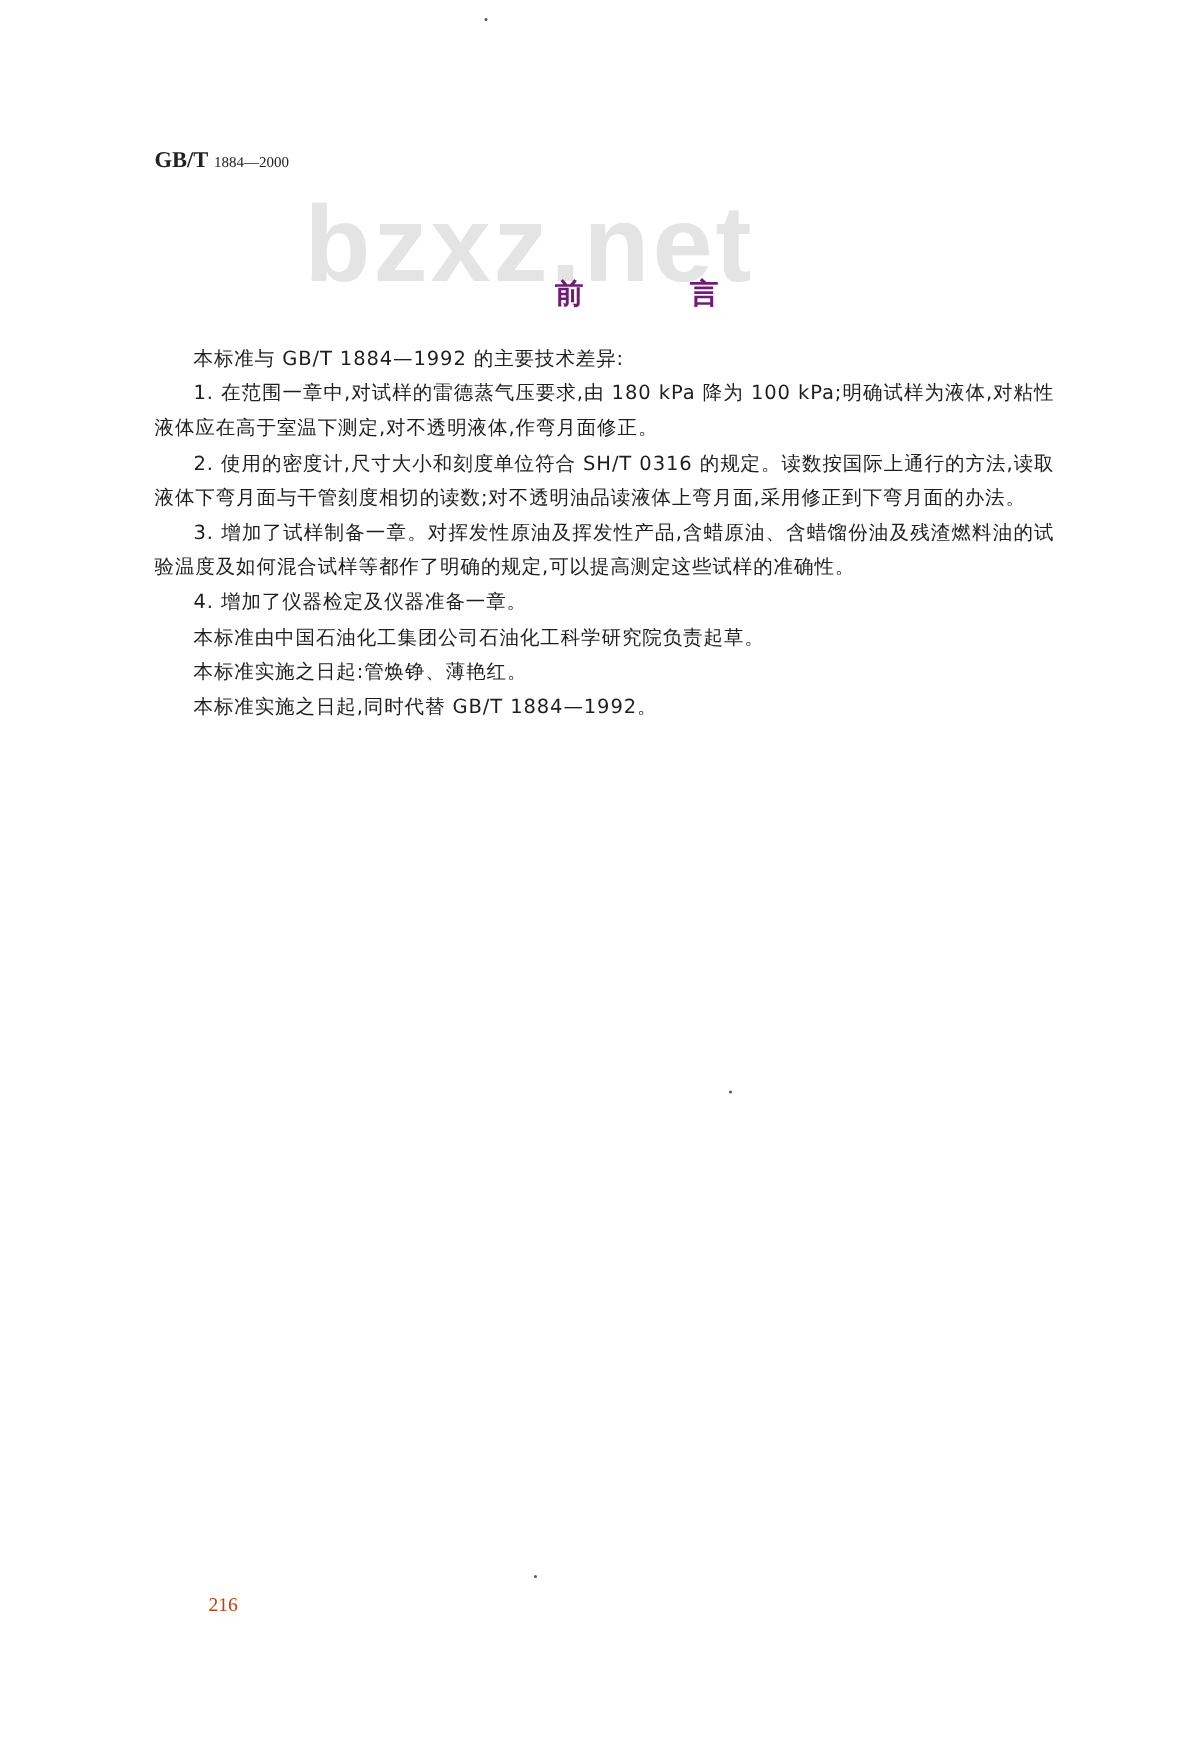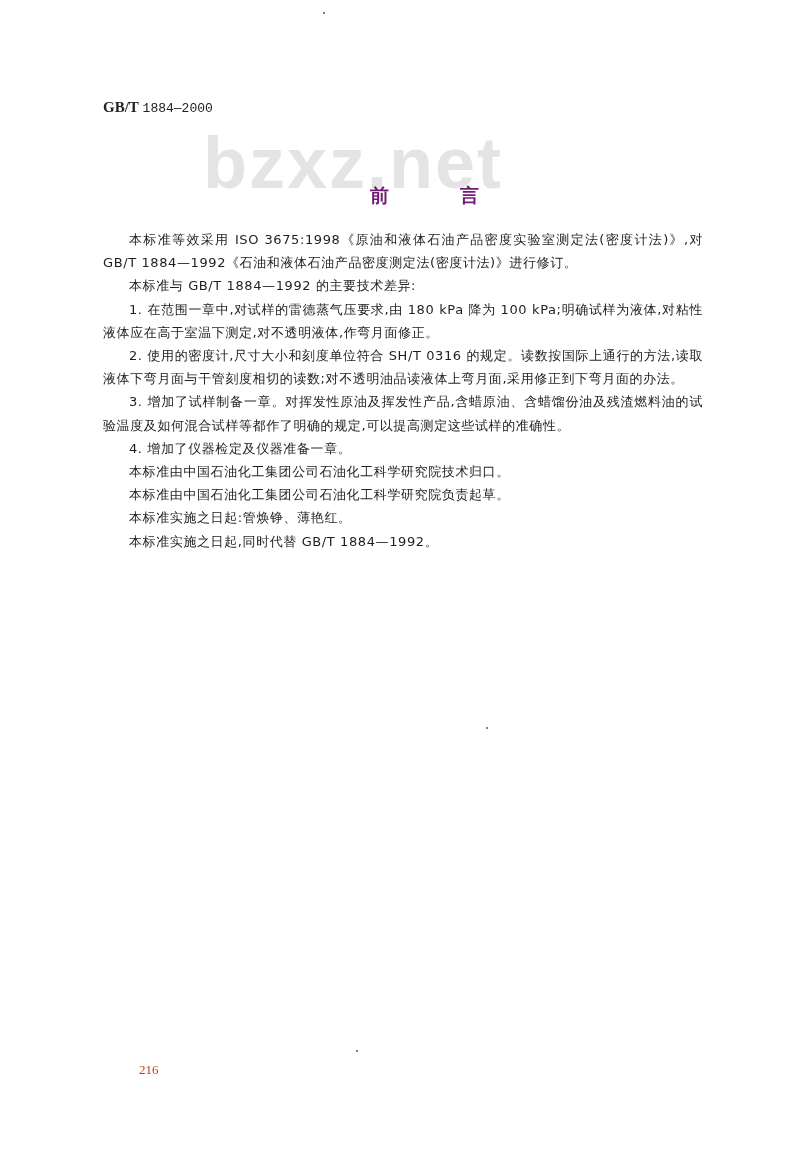--- a/index.html
+++ b/index.html
@@ -21,22 +21,22 @@
       top: 99px;
       font-size: 15px;
       font-family: "Liberation Serif", serif;
       color: #222;
       letter-spacing: 0px;
     }
     .header-code .gbt {
       font-weight: bold;
     }
     .header-code .num {
-      font-family: Liberation Mono, monospace;
-      font-size: 13px;
+      font-family: Liberation Serif, serif;
+      font-size: 10px;
     }
     .watermark {
       position: absolute;
       left: 203px;
       top: 127px;
       font-family: "Liberation Sans", sans-serif;
       font-weight: bold;
       font-size: 72px;
       color: #e4e4e4;
       letter-spacing: 2px;
@@ -96,27 +96,25 @@
   <span class="num">1884—2000</span>
 </div>
 
 <div class="watermark">bzxz.net</div>
 
 <div class="title">
   <span class="ch1">前</span><span>言</span>
 </div>
 
 <div class="content">
-  <p class="para">本标准等效采用 ISO 3675:1998《原油和液体石油产品密度实验室测定法(密度计法)》,对 GB/T 1884—1992《石油和液体石油产品密度测定法(密度计法)》进行修订。</p>
   <p class="para">本标准与 GB/T 1884—1992 的主要技术差异:</p>
   <p class="para">1. 在范围一章中,对试样的雷德蒸气压要求,由 180 kPa 降为 100 kPa;明确试样为液体,对粘性液体应在高于室温下测定,对不透明液体,作弯月面修正。</p>
   <p class="para">2. 使用的密度计,尺寸大小和刻度单位符合 SH/T 0316 的规定。读数按国际上通行的方法,读取液体下弯月面与干管刻度相切的读数;对不透明油品读液体上弯月面,采用修正到下弯月面的办法。</p>
   <p class="para">3. 增加了试样制备一章。对挥发性原油及挥发性产品,含蜡原油、含蜡馏份油及残渣燃料油的试验温度及如何混合试样等都作了明确的规定,可以提高测定这些试样的准确性。</p>
   <p class="para">4. 增加了仪器检定及仪器准备一章。</p>
-  <p class="para">本标准由中国石油化工集团公司石油化工科学研究院技术归口。</p>
   <p class="para">本标准由中国石油化工集团公司石油化工科学研究院负责起草。</p>
   <p class="para">本标准实施之日起:管焕铮、薄艳红。</p>
   <p class="para">本标准实施之日起,同时代替 GB/T 1884—1992。</p>
 </div>
 
 <div class="page-number">216</div>
 
 <div class="speck" style="left:323px; top:12px;"></div>
 <div class="speck" style="left:486px; top:727px;"></div>
 <div class="speck" style="left:356px; top:1050px;"></div>

